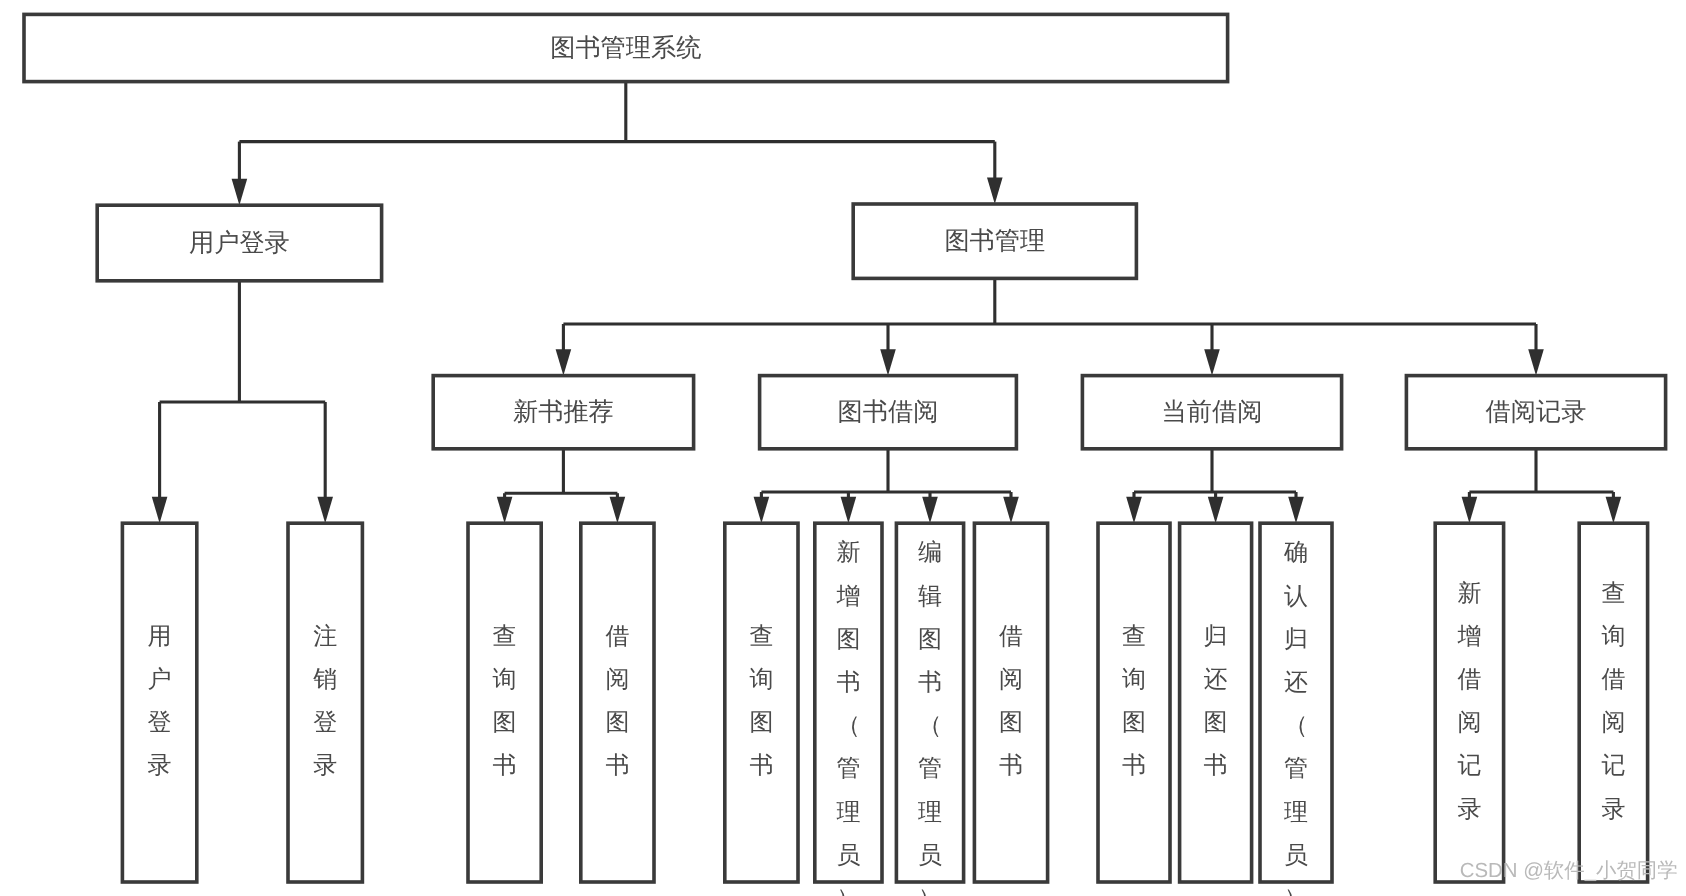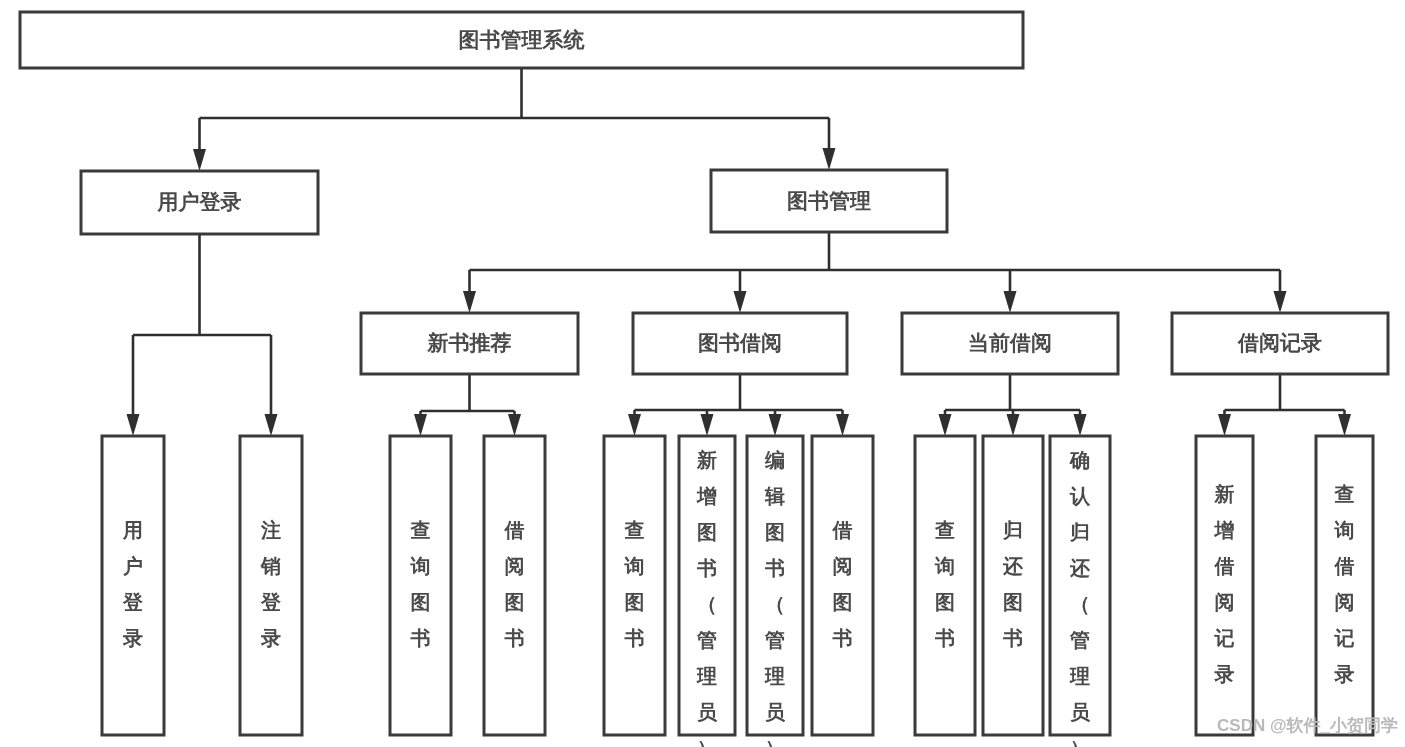--- a/index.html
+++ b/index.html
@@ -14,21 +14,20 @@
     position: relative;
     overflow: hidden;
     font-family: "Liberation Sans", "DejaVu Sans", sans-serif;
   }
   #diagram-root {
     position: absolute;
     left: 0;
     top: 0;
     width: 1405px;
     height: 747px;
-    font-weight: bold;
   }
   svg.diagram-canvas {
     display: block;
     width: 1405px;
     height: 747px;
     background: #ffffff;
   }
   .node-box {
     fill: #ffffff;
     stroke: #3a3a3a;

